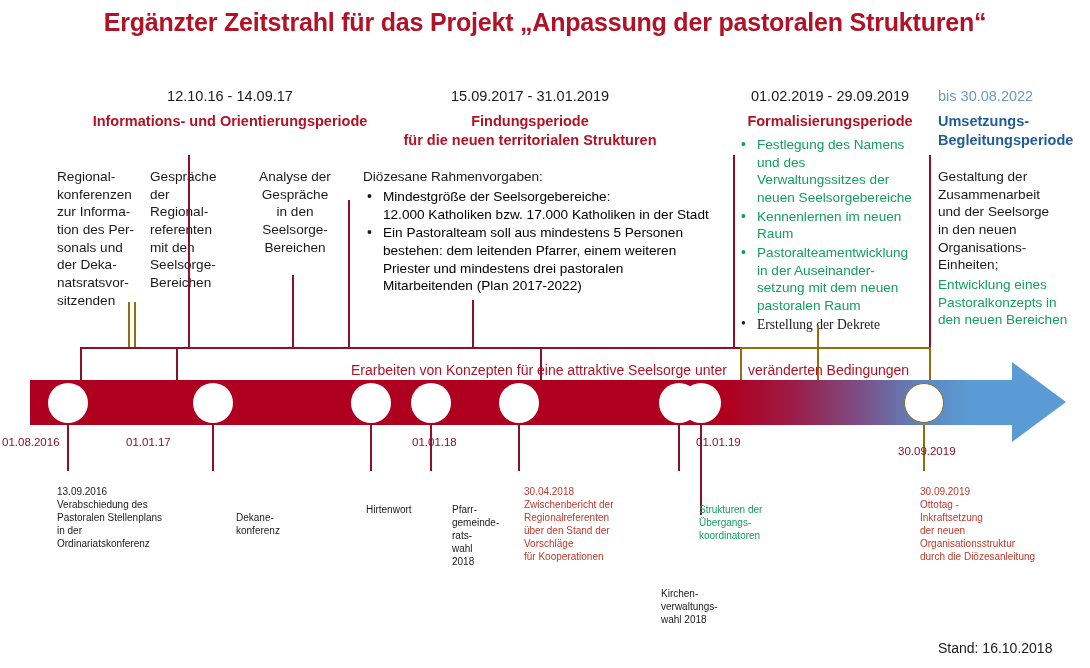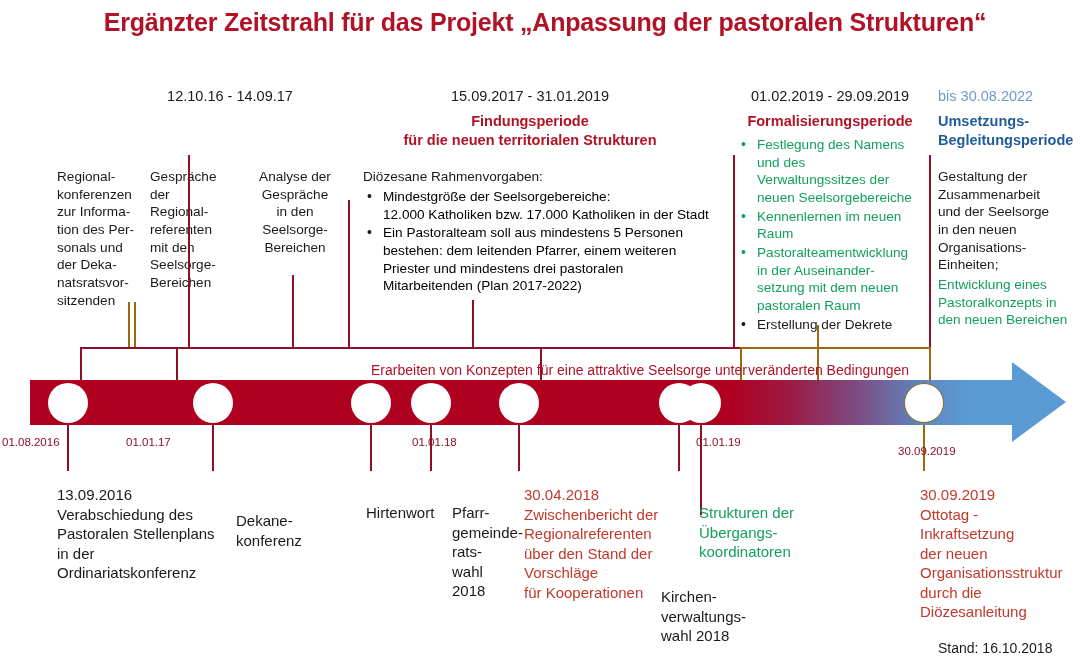--- a/index.html
+++ b/index.html
@@ -68,21 +68,21 @@
   }
   .bullets li::before {
     content: "\2022";
     position: absolute;
     left: 4px; top: -1px;
     font-size: 14px;
     color: #1a1a1a;
   }
   .bullets.greenb li { color: #13A05C; }
   .bullets.greenb li::before { color: #13A05C; }
-  .bullets.greenb li.black { color: #1a1a1a; }
+  .bullets.greenb li.black { color: #1a1a1a; font-family: Liberation Serif, serif; }
   .bullets.greenb li.black::before { color: #1a1a1a; }
 
   
   .vline { background: #8C1028; width: 1.6px; }
   .vline.gold { background: #9A6A10; width: 1.6px; }
   .hline { background: #8C1028; height: 1.6px; }
   .hline.gold { background: #9A6A10; height: 1.6px; }
 
   
   #bar-shaft {
@@ -116,21 +116,21 @@
 
   
   .tickdate {
     font-size: 11.5px;
     color: #8C1028;
     white-space: nowrap;
   }
 
   
   .callout {
-    font-size: 15px;
+    font-size: 10px;
     line-height: 1.30;
     color: #1a1a1a;
   }
   .callout.red { color: #C0392B; }
   .callout.green { color: #13A05C; }
 
   #stand {
     font-size: 14px;
     color: #1a1a1a;
     left: 938px; top: 640px;
@@ -138,20 +138,21 @@
   }
 </style>
 </head>
 <body>
 
 <div id="page">
 
   <div class="abs" id="title">Ergänzter Zeitstrahl für das Projekt „Anpassung der pastoralen Strukturen“</div>
 
   <div class="abs period-date" style="left:110px; top:88px; width:240px;">12.10.16 - 14.09.17</div>
+  <div class="abs period-title" style="left:75px; top:112px; width:310px;">Informations- und Orientierungsperiode</div>
 
   <div class="abs col" style="left:57px; top:168px; width:88px; white-space:pre-line;">Regional-
 konferenzen
 zur Informa-
 tion des Per-
 sonals und
 der Deka-
 natsratsvor-
 sitzenden</div>
   <div class="abs col" style="left:150px; top:168px; width:88px; white-space:pre-line;">Gespräche
@@ -223,21 +224,21 @@
   <div class="abs vline" style="left:929px; top:155px; height:192px;"></div>
 
   <div class="abs hline" style="left:80px; top:347px; width:660px;"></div>
   <div class="abs hline gold" style="left:740px; top:347px; width:190px;"></div>
   <div class="abs vline" style="left:80px; top:347px; height:35px;"></div>
   <div class="abs vline gold" style="left:740px; top:347px; height:35px;"></div>
   <div class="abs vline gold" style="left:929px; top:347px; height:35px;"></div>
   <div class="abs vline" style="left:540px; top:347px; height:35px;"></div>
   <div class="abs vline" style="left:176px; top:347px; height:35px;"></div>
 
-  <div class="abs banner" style="left:351px; top:362px;margin-left:20px;">Erarbeiten von Konzepten für eine attraktive Seelsorge unter</div>
+  <div class="abs banner" style="left:351px; top:362px;">Erarbeiten von Konzepten für eine attraktive Seelsorge unter</div>
   <div class="abs banner" style="left:748px; top:362px;">veränderten Bedingungen</div>
 
   <div class="abs" id="bar-shaft"></div>
   <div class="abs" id="bar-head"></div>
 
   <div class="abs node" style="left:48px;"></div>
   <div class="abs node" style="left:193px;"></div>
   <div class="abs node" style="left:351px;"></div>
   <div class="abs node" style="left:411px;"></div>
   <div class="abs node" style="left:499px;"></div>

